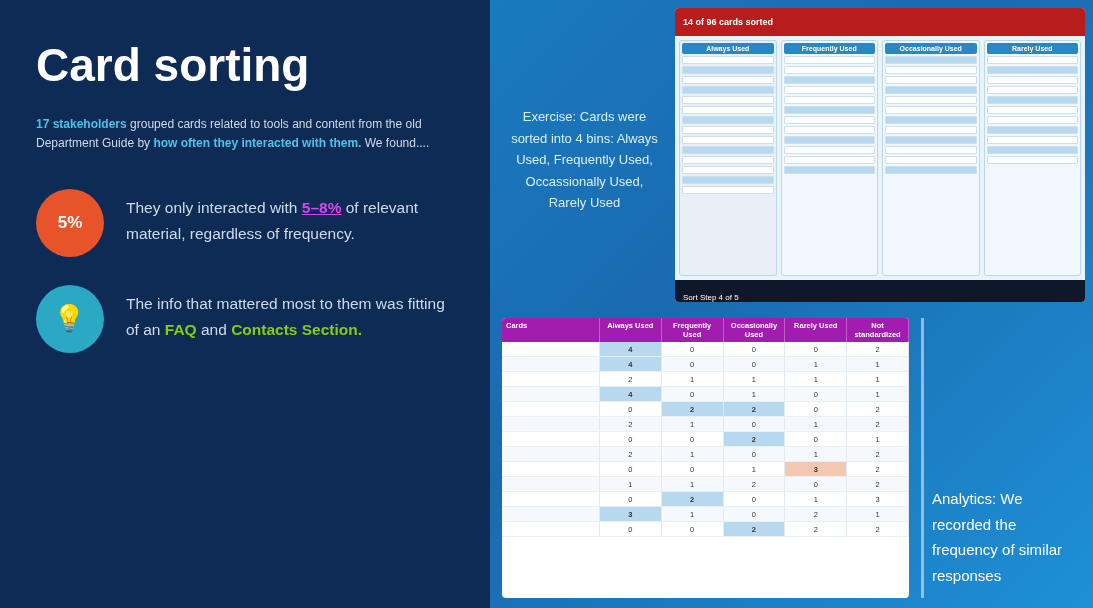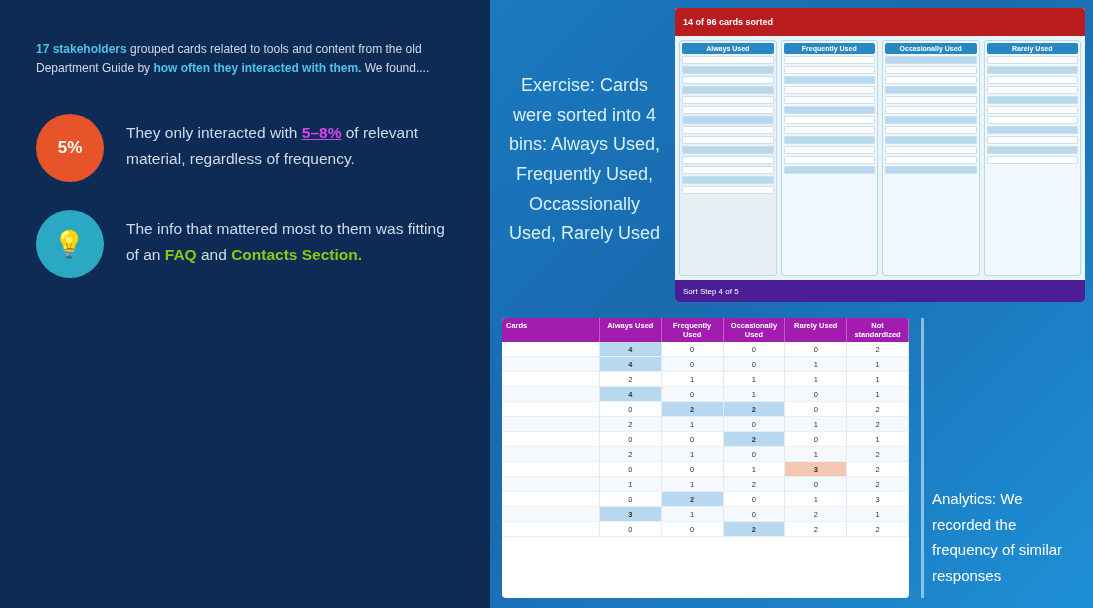--- a/index.html
+++ b/index.html
@@ -117,21 +117,21 @@
 
     .exercise-text-box {
       width: 185px;
       min-width: 185px;
       padding: 20px 14px 10px 18px;
       display: flex;
       align-items: center;
     }
 
     .exercise-text {
-      font-size: 18px;
+      font-size: 13px;
       color: #d8f0f8;
       line-height: 1.65;
       text-align: center;
     }
 
     
     .screenshot-area {
       flex: 1;
       position: relative;
       background-color: #e8f4f8;
@@ -194,24 +194,24 @@
       height: 8px;
       border-radius: 1px;
       border: 1px solid #cce0ea;
     }
 
     .card-item.blue {
       background: #b8d8f0;
     }
 
     .screenshot-footer {
-      background: #4c1d95;
+      background: #0f172a;
       height: 22px;
       display: flex;
-      align-items: center;
+      align-items: flex-end;
       padding: 0 8px;
     }
 
     .screenshot-footer-text {
       font-size: 8px;
       color: white;
     }
 
     
     .bottom-right {
@@ -306,20 +306,21 @@
     .analytics-text {
       font-size: 15px;
       color: white;
       line-height: 1.7;
     }
   </style>
 </head>
 <body>
 
 <div class="left-panel">
+  <h1 class="main-title">Card sorting</h1>
 
   <p class="description">
     <span class="highlight-blue">17 stakeholders</span><span> grouped cards related to tools and content from the old Department Guide by </span><span class="highlight-blue">how often they interacted with them.</span><span> We found....</span>
   </p>
 
   <div class="stat-items">
 
     <div class="stat-item">
       <div class="circle-badge circle-orange">
         <span>5%</span>

